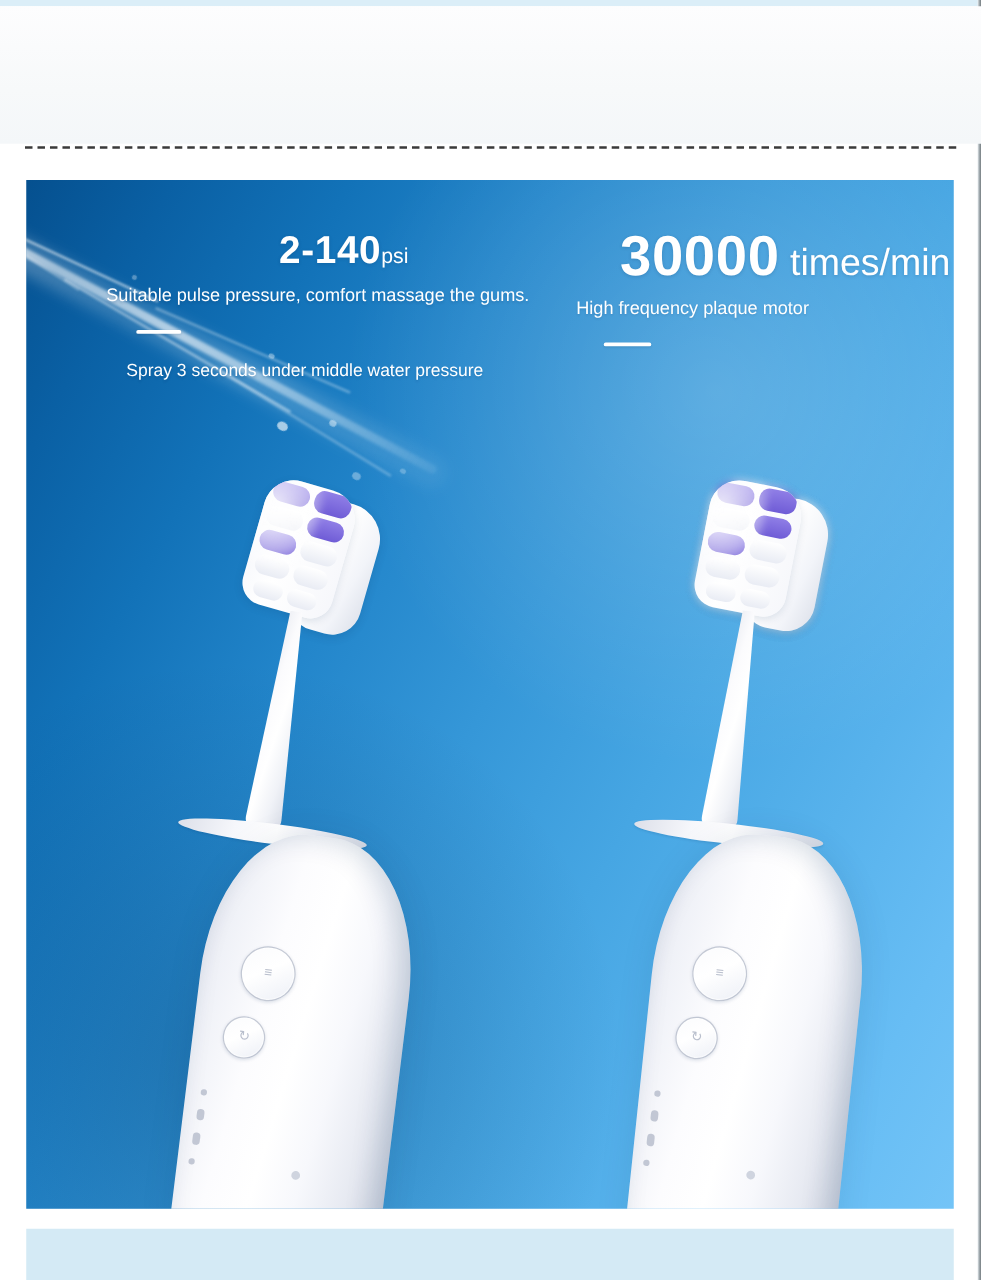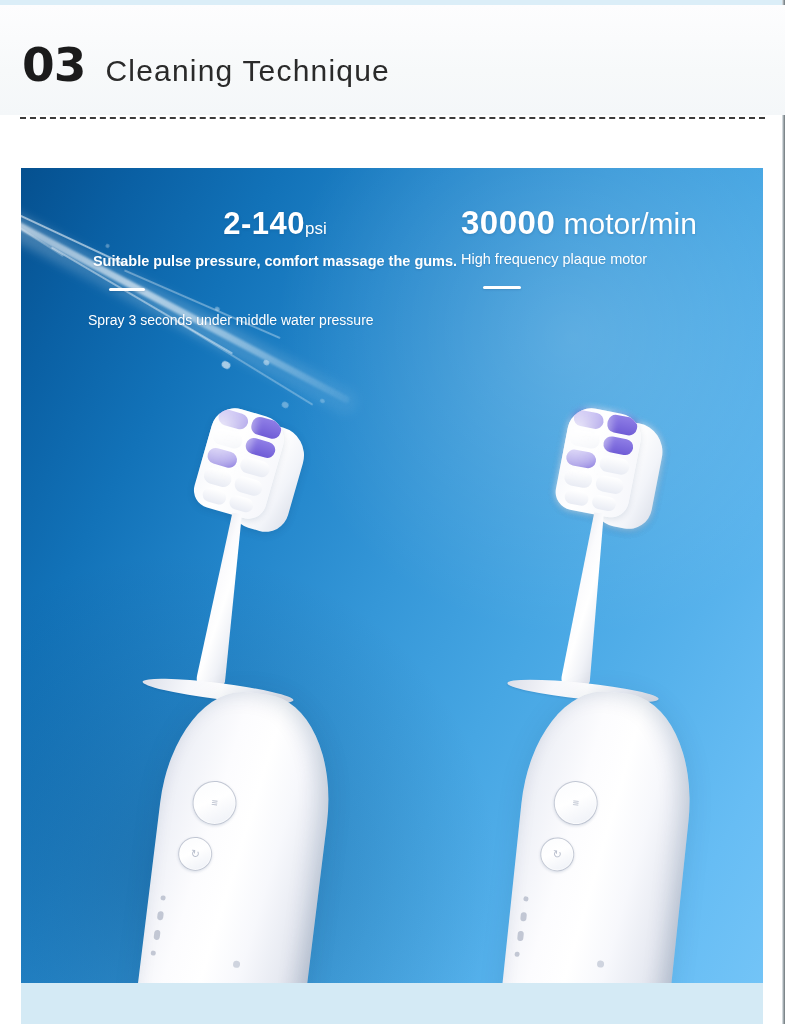--- a/index.html
+++ b/index.html
@@ -41,21 +41,21 @@
     letter-spacing:1.2px;font-weight:400;
     font-family:"Liberation Sans", sans-serif;
   }
   .dashed-rule{
     position:absolute;left:20px;top:112px;width:745px;height:0;
     border-top:2px dashed #3a3a3a;
   }
 
   
   .banner{
-    position:absolute;left:21px;top:168px;width:742px;height:823px;
+    position:absolute;left:21px;top:144px;width:742px;height:823px;
     overflow:hidden;
     background:
       linear-gradient(118deg,
         #05508f 0%,
         #0a60a4 10%,
         #1272b8 22%,
         #2386cb 36%,
         #3597d8 50%,
         #46a6e3 64%,
         #57b2ec 78%,
@@ -125,43 +125,43 @@
   .block-left{left:64px;top:40px;width:380px;}
   .block-right{left:440px;top:38px;width:300px;}
 
   .headline{
     line-height:1;margin:0;white-space:nowrap;
     text-shadow:0 1px 3px rgba(0,40,80,.18);
   }
   .block-left .headline{text-align:center;}
   .hl-big{font-size:31px;font-weight:bold;letter-spacing:.5px;}
   .hl-unit{font-size:17px;font-weight:400;letter-spacing:0;}
-  .block-right .hl-big{font-size:33px;}
+  .block-right .hl-big{font-size:45px;margin-left:35px;}
   .block-right .hl-unit{font-size:30px;font-weight:400;}
 
   .subtitle{
     font-size:14.5px;font-weight:500;line-height:1.3;margin:0;
     text-shadow:0 1px 2px rgba(0,40,80,.16);
   }
-  .block-left .subtitle{margin-top:13px;text-align:center;font-weight:bold;}
+  .block-left .subtitle{margin-top:13px;}
   .block-right .subtitle{margin-top:11px;}
 
   .mini-rule{
     height:3px;background:#ffffff;border-radius:2px;margin-top:17px;
     box-shadow:0 1px 2px rgba(0,40,80,.15);
   }
   .block-left .mini-rule{width:36px;margin-left:24px;}
   .block-right .mini-rule{width:38px;margin-left:22px;}
 
   .body-lines{margin-top:19px;}
   .body-line{
     font-size:14px;font-weight:500;line-height:1.55;margin:0;
     text-shadow:0 1px 2px rgba(0,40,80,.16);
   }
-  .block-left .body-line{margin-left:3px;}
+  .block-left .body-line{margin-left:16px;}
   .block-right .body-line{margin-left:22px;}
 
   
   .brush{position:absolute;bottom:-30px;}
   .brush-left{left:55px;width:330px;height:690px;}
   .brush-right{left:420px;width:340px;height:690px;}
 
   
   .handle{
     position:absolute;bottom:0;left:58px;width:168px;height:330px;
@@ -268,24 +268,20 @@
     background:#d4eaf5;
   }
 </style>
 </head>
 <body>
 
 <div class="top-strip"></div>
 <div class="frame-right"></div>
 
 <div class="header">
-  <div class="header-inner">
-    <span class="num-03">03</span>
-    <span class="header-title">Cleaning Technique</span>
-  </div>
   <div class="dashed-rule"></div>
 </div>
 
 <div class="banner">
 
   <div class="banner-glow"></div>
   <div class="banner-shade"></div>
 
   <div class="water-jet">
     <div class="jet-soft"></div>
@@ -309,21 +305,21 @@
     </p>
     <p class="subtitle">Suitable pulse pressure, comfort massage the gums.</p>
     <div class="mini-rule"></div>
     <div class="body-lines">
       <p class="body-line">Spray 3 seconds under middle water pressure</p>
     </div>
   </div>
 
   <div class="txt-block block-right">
     <p class="headline">
-      <span class="hl-big">30000</span><span class="hl-unit"> motor/min</span>
+      <span class="hl-big">30000</span><span class="hl-unit"> times/min</span>
     </p>
     <p class="subtitle">High frequency plaque motor</p>
     <div class="mini-rule"></div>
     <div class="body-lines">
     </div>
   </div>
 
   <div class="brush brush-left">
     <div class="head">
       <div class="head-back"></div>

